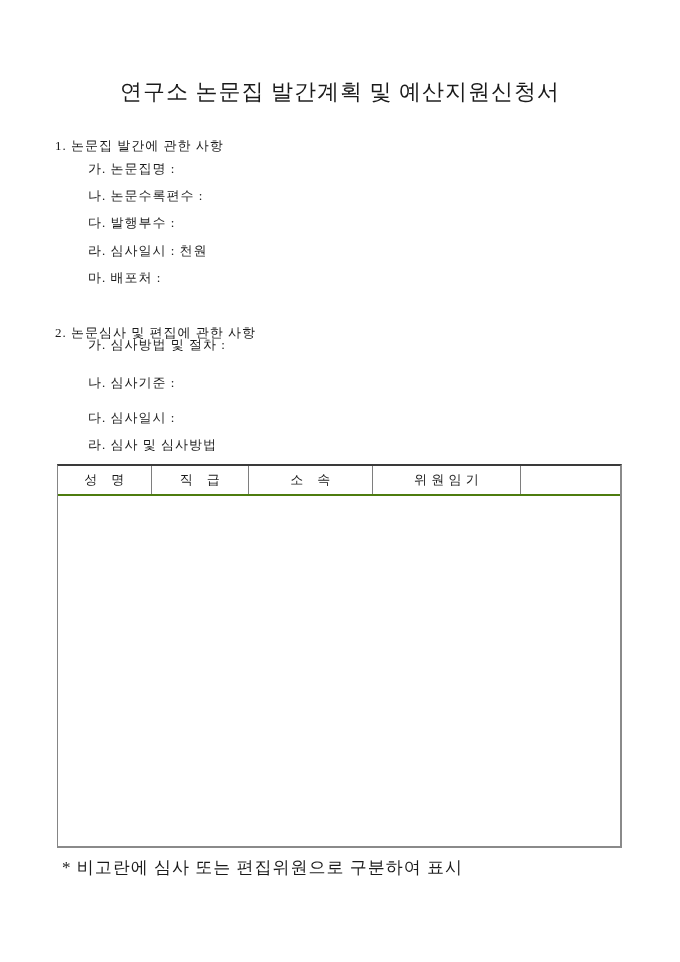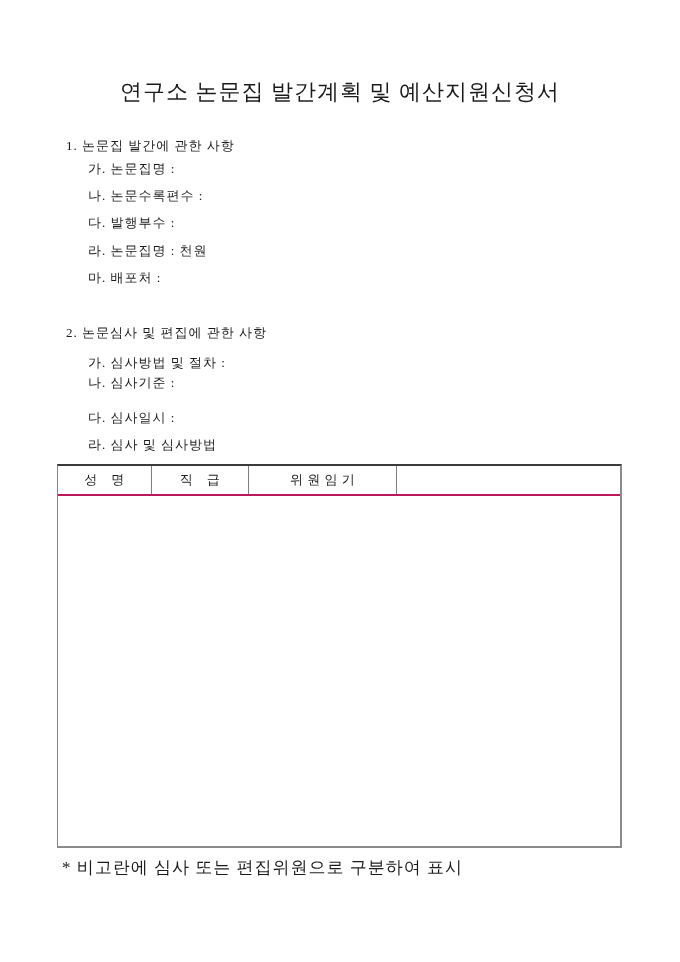--- a/index.html
+++ b/index.html
@@ -24,39 +24,39 @@
     letter-spacing: 1px;
     white-space: pre;
   }
   .line {
     position: absolute;
     font-size: 13px;
     line-height: 17px;
     letter-spacing: 1px;
     white-space: pre;
   }
-  .heading { left: 66px; }
+  .heading { left: 55px; }
   .item    { left: 88px; text-align: right; }
   .committee-table {
     position: absolute;
     top: 464px;
     left: 57px;
     width: 565px;
     height: 384px;
     box-sizing: border-box;
     border-top: 2px solid #3a3a3a;
     border-left: 1px solid #858585;
     border-right: 2px solid #8a8a8a;
     border-bottom: 2px solid #8a8a8a;
     background: #ffffff;
   }
   .thead {
     display: flex;
     height: 30px;
-    border-bottom: 2px solid #be185d;
+    border-bottom: 2px solid #4d7c0f;
     box-sizing: border-box;
   }
   .th {
     box-sizing: border-box;
     border-right: 1px solid #7e7e7e;
     display: flex;
     align-items: center;
     justify-content: center;
     font-size: 13px;
     white-space: pre;
@@ -81,33 +81,34 @@
 <body>
 
 <div class="page">
 
   <div class="doc-title">연구소 논문집 발간계획 및 예산지원신청서</div>
 
   <div class="line heading" style="top:137px">1. 논문집 발간에 관한 사항</div>
   <div class="line item" style="top:160px">가. 논문집명 :</div>
   <div class="line item" style="top:187px">나. 논문수록편수 :</div>
   <div class="line item" style="top:214px">다. 발행부수 :</div>
-  <div class="line item" style="top:242px">라. 논문집명 : 천원</div>
+  <div class="line item" style="top:242px">라. 심사일시 : 천원</div>
   <div class="line item" style="top:269px">마. 배포처 :</div>
 
   <div class="line heading" style="top:324px">2. 논문심사 및 편집에 관한 사항</div>
-  <div class="line item" style="top:354px">가. 심사방법 및 절차 :</div>
+  <div class="line item" style="top:336px">가. 심사방법 및 절차 :</div>
   <div class="line item" style="top:374px">나. 심사기준 :</div>
   <div class="line item" style="top:409px">다. 심사일시 :</div>
   <div class="line item" style="top:436px">라. 심사 및 심사방법</div>
 
   <div class="committee-table">
     <div class="thead">
       <div class="th col-name">성　명</div>
       <div class="th col-rank">직　급</div>
+      <div class="th col-affil">소　속</div>
       <div class="th col-term">위 원 임 기</div>
     </div>
     <div class="tbody-empty"></div>
   </div>
 
   <div class="footnote">* 비고란에 심사 또는 편집위원으로 구분하여 표시</div>
 
 </div>
 
 </body></html>

